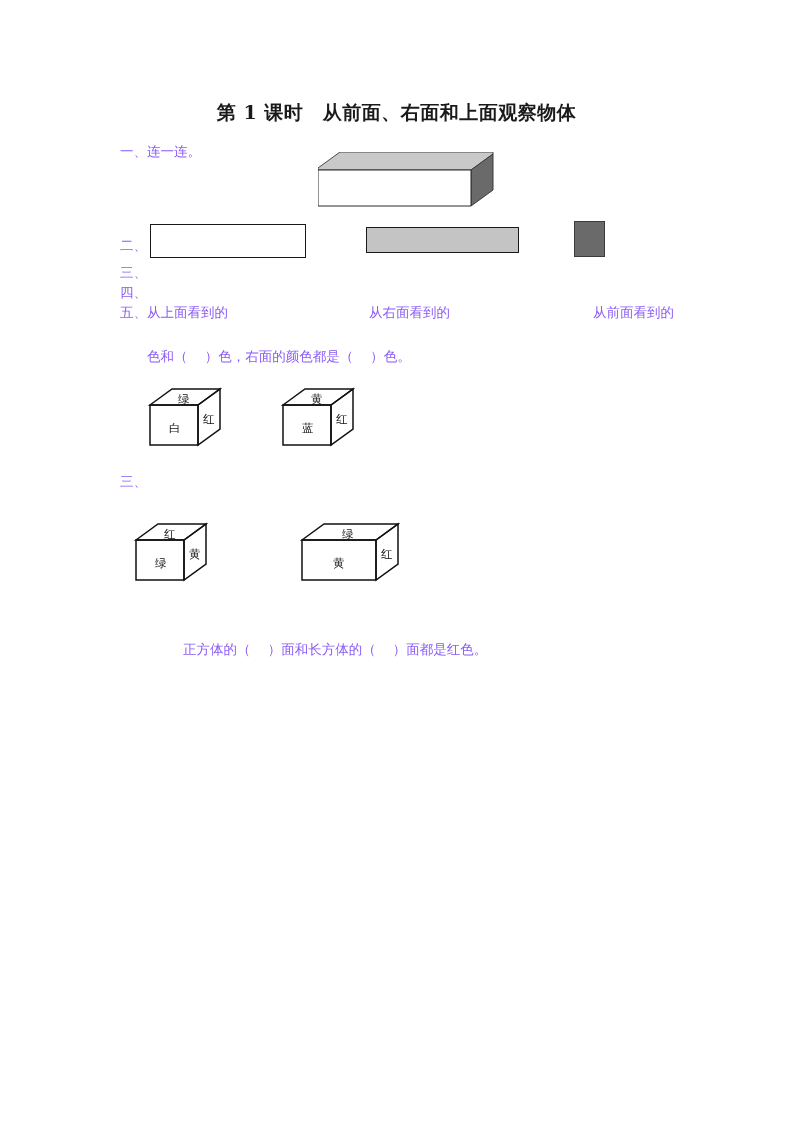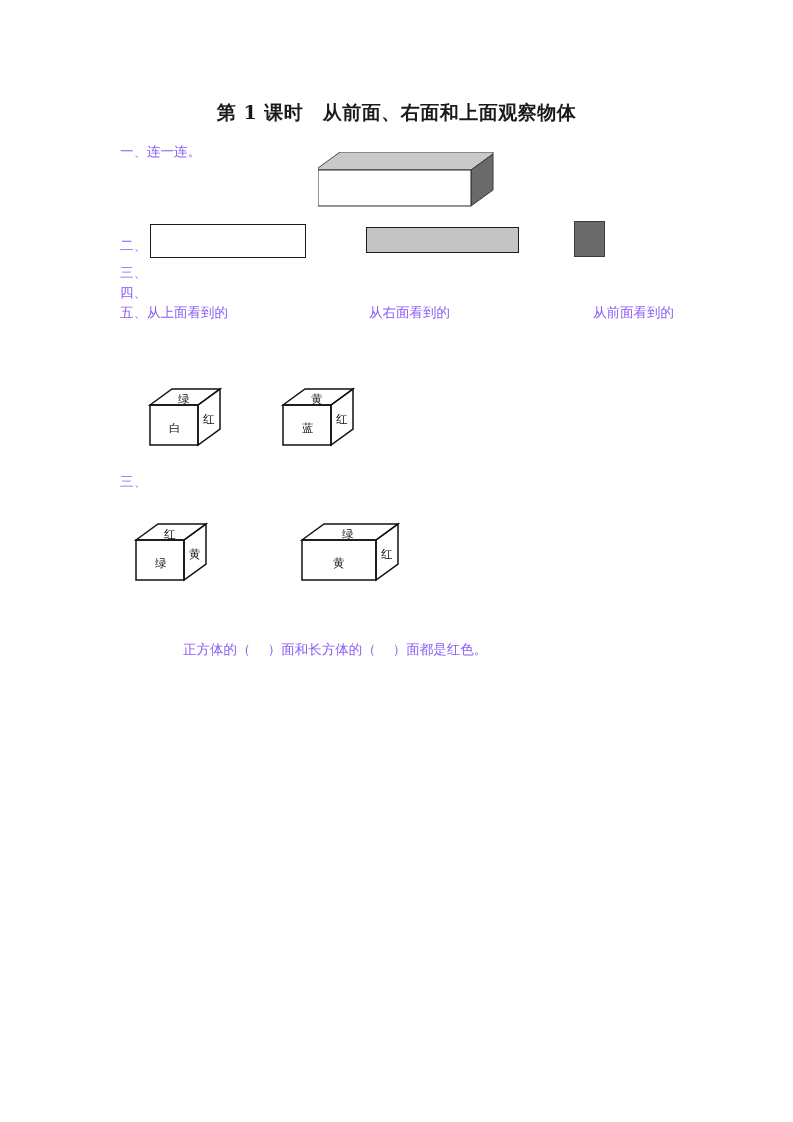--- a/index.html
+++ b/index.html
@@ -112,20 +112,21 @@
   <div class="tline" style="left:120px; top:237px;">二、</div>
 
   <div class="tline" style="left:120px; top:264px;">三、</div>
 
   <div class="tline" style="left:120px; top:284px;">四、</div>
 
   <div class="tline" style="left:120px; top:304px;">五、从上面看到的</div>
   <div class="tline" style="left:369px; top:304px;">从右面看到的</div>
   <div class="tline" style="left:593px; top:304px;">从前面看到的</div>
 
+  <div class="tline" style="left:147px; top:348px;">色和（    ）色，右面的颜色都是（    ）色。</div>
 
   <svg class="cube-svg" style="left:150px; top:389px;" width="80" height="72" viewBox="0 0 80 72">
     <polygon points="0,16 22,0 70,0 48,16"></polygon>
     <polygon points="48,16 70,0 70,40 48,56"></polygon>
     <polygon points="0,16 48,16 48,56 0,56"></polygon>
   </svg>
   <div class="cube-label lbl-top" style="left:178px; top:392px;">绿</div>
   <div class="cube-label lbl-front" style="left:169px; top:421px;">白</div>
   <div class="cube-label lbl-right" style="left:203px; top:412px;">红</div>
 

